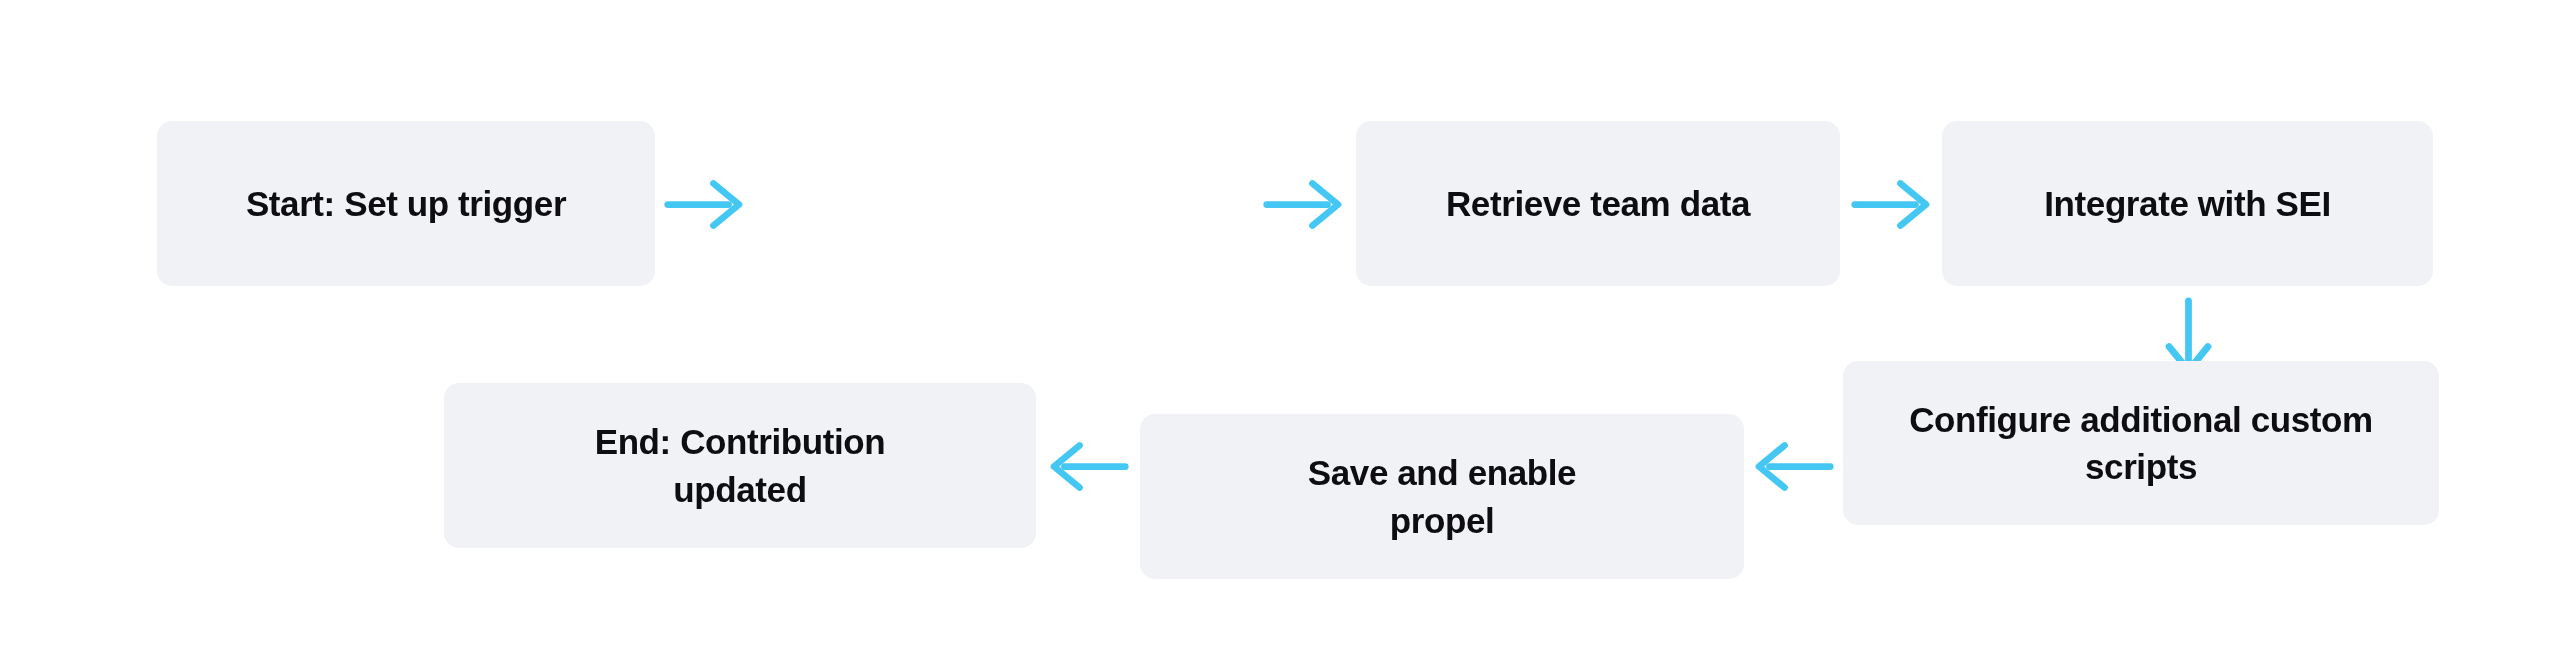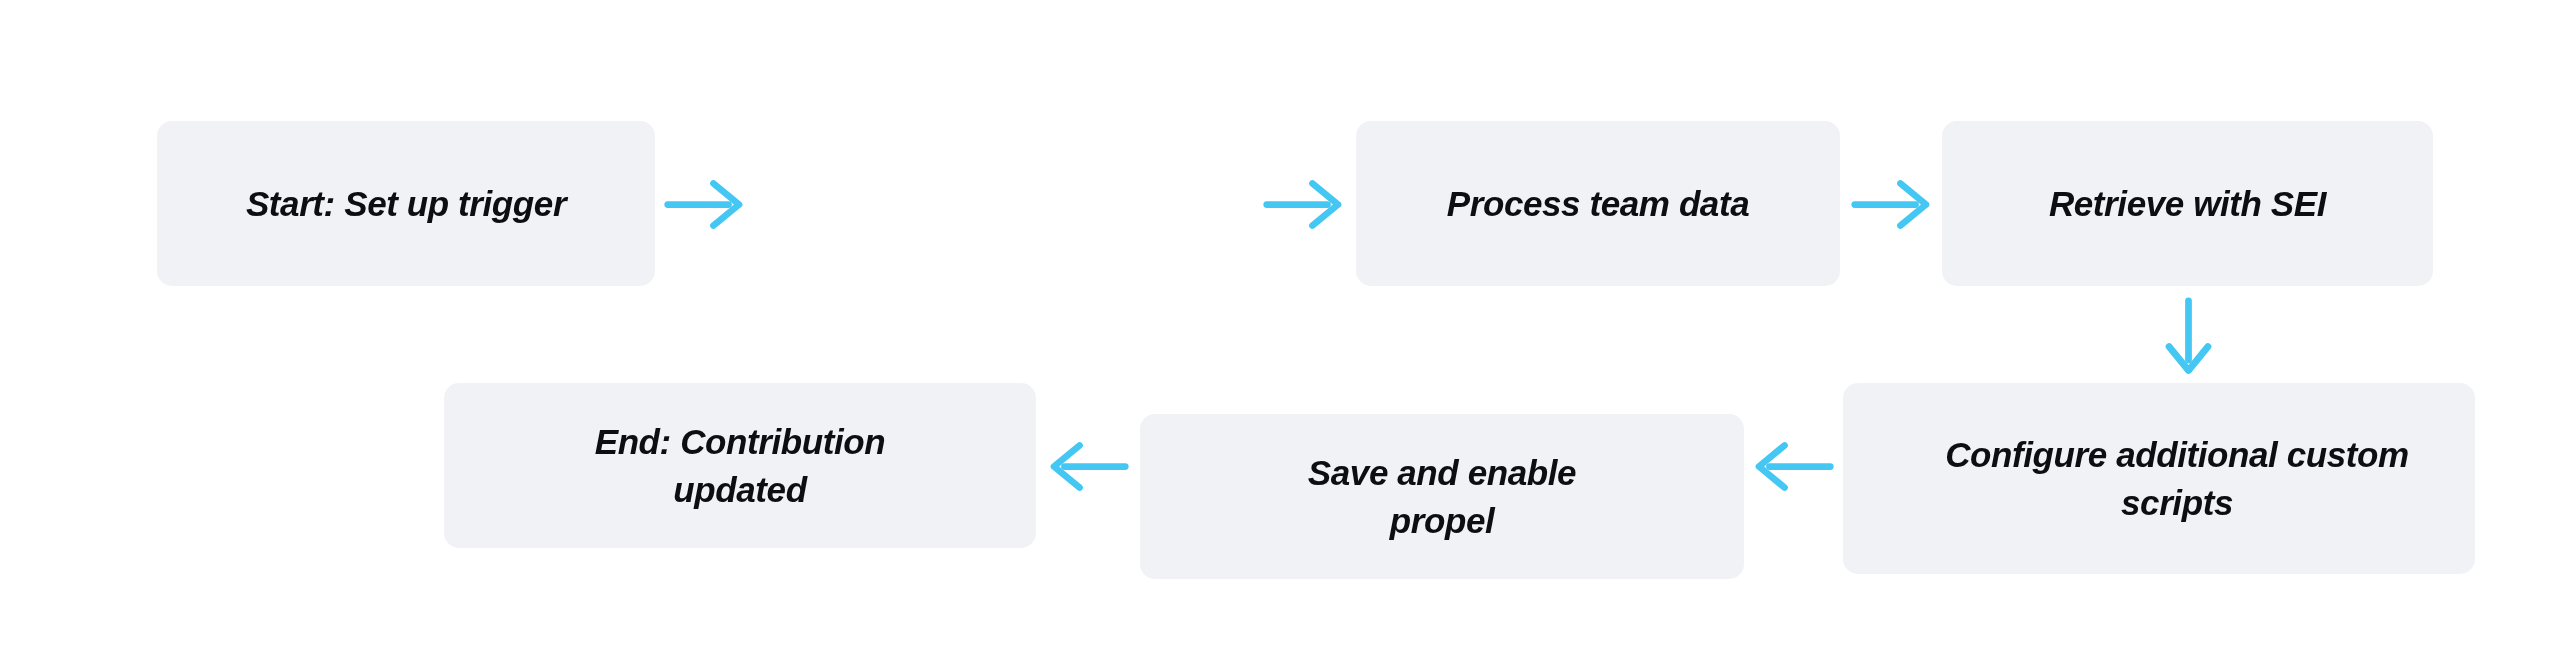--- a/index.html
+++ b/index.html
@@ -24,32 +24,31 @@
     justify-content: center;
     text-align: center;
   }
   .label {
     color: var(--node-text, #0d0d12);
     font-size: 35px;
     font-weight: 700;
     line-height: 1.35;
     letter-spacing: -0.4px;
     display: inline-block;
-    font-style: italic;
   }
   .one-line .label { white-space: nowrap; }
 
   
   .n1 { left: 157px;  top: 121px; width: 498px; height: 165px; }
   .n2 { left: 754px; top: 121px; width: 497px; height: 165px; }
   .n3 { left: 1356px; top: 121px; width: 484px; height: 165px; }
   .n4 { left: 1942px; top: 121px; width: 491px; height: 165px; }
   .n5 { left: 444px;  top: 383px; width: 592px; height: 165px; text-align: center; }
   .n6 { left: 1140px; top: 383px; width: 604px; height: 165px; margin-top: 31px; }
-  .n7 { left: 1843px; top: 383px; width: 596px; height: 191px; padding-left: 36px; }
+  .n7 { left: 1843px; top: 361px; width: 596px; height: 164px; }
 
   
   .n5 .label { max-width: 432px; }
   .n6 .label { max-width: 350px; }
   .n7 .label { max-width: 477px; }
 
   .arrow {
     position: absolute;
     color: var(--arrow, #45c7f3);
   }
@@ -82,30 +81,30 @@
     <path d="M66 6 L100 34 L66 62"></path>
   </svg>
 
 
   <svg class="arrow a2" width="81" height="51" viewBox="0 0 108 68" aria-hidden="true">
     <path d="M5 34 H86"></path>
     <path d="M66 6 L100 34 L66 62"></path>
   </svg>
 
   <div class="node n3 one-line">
-    <span class="label">Process team data</span>
+    <span class="label">Retrieve team data</span>
   </div>
 
   <svg class="arrow a3" width="81" height="51" viewBox="0 0 108 68" aria-hidden="true">
     <path d="M5 34 H86"></path>
     <path d="M66 6 L100 34 L66 62"></path>
   </svg>
 
   <div class="node n4 one-line">
-    <span class="label">Retrieve with SEI</span>
+    <span class="label">Integrate with SEI</span>
   </div>
 
   <svg class="arrow a4" width="51" height="78" viewBox="0 0 68 104" aria-hidden="true">
     <path d="M34 5 V84"></path>
     <path d="M8 66 L34 98 L60 66"></path>
   </svg>
 
   <div class="node n7">
     <span class="label">Configure additional custom scripts</span>
   </div>

